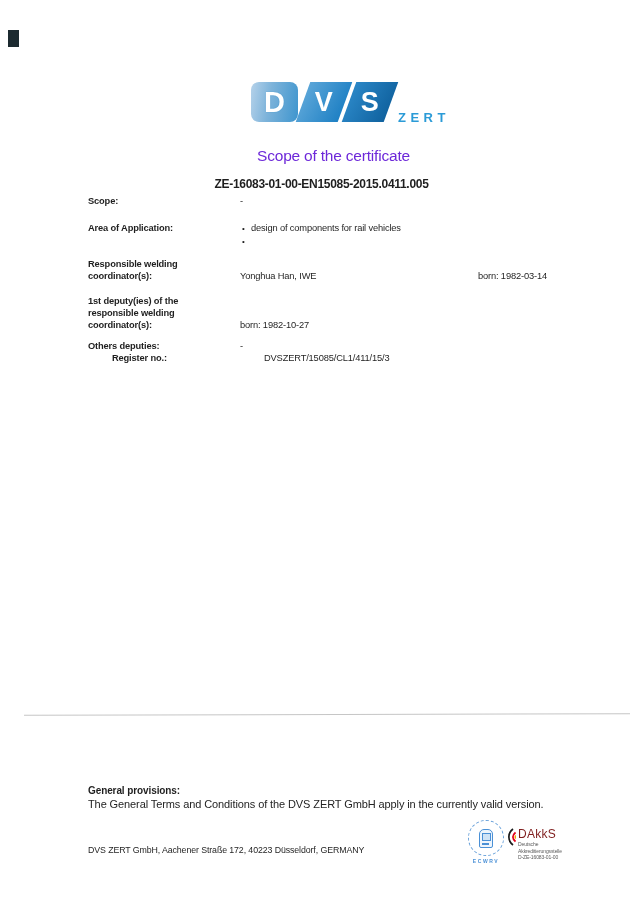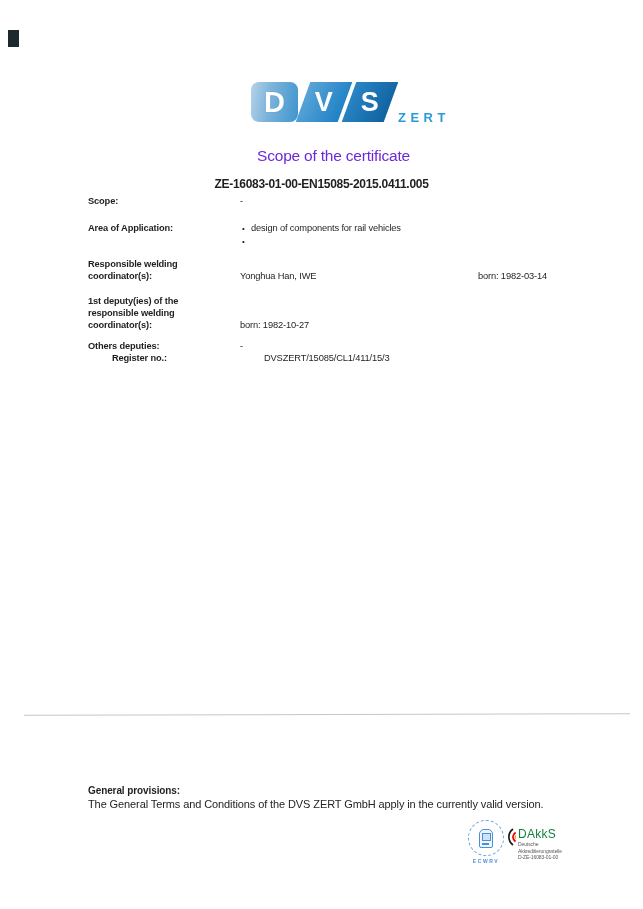--- a/index.html
+++ b/index.html
@@ -96,21 +96,21 @@
   .ecwrv-train::after {
     content:""; position:absolute; left:2px; bottom:2px; width:7px; height:2px;
     background:#4a90d6;
   }
   .ecwrv-label { font-size:5px; color:#4a90d6; letter-spacing:1.6px; margin-top:2px; font-weight:bold; }
 
   
   .dakks { position:absolute; left:505px; top:827px; display:flex; align-items:flex-start; }
   .dakks-flame { margin-top:1px; margin-right:2px; }
   .dakks-right { display:flex; flex-direction:column; }
-  .dakks-name { font-size:12px; color:#15803d; letter-spacing:0.3px; font-weight:500; }
+  .dakks-name { font-size:12px; color:#7f1d1d; letter-spacing:0.3px; font-weight:500; }
   .dakks-sub { font-size:5px; line-height:5.5px; color:#5a5a5a; margin-top:1px; letter-spacing:-0.1px; }
 </style>
 </head>
 <body>
 
 <div class="page">
 
   <div class="scan-mark"></div>
 
   <div class="logo">
@@ -182,20 +182,21 @@
 
   </div>
 
   <div class="separator"></div>
 
   <div class="provisions">
     <div class="provisions-heading">General provisions:</div>
     <div class="provisions-text">The General Terms and Conditions of the DVS ZERT GmbH apply in the currently valid version.</div>
   </div>
 
+  <div class="address">DVS ZERT GmbH, Aachener Straße 172, 40223 Düsseldorf, GERMANY</div>
 
   <div class="ecwrv">
     <div class="ecwrv-circle">
       <div class="ecwrv-train"></div>
     </div>
     <div class="ecwrv-label">ECWRV</div>
   </div>
 
   <div class="dakks">
     <div class="dakks-flame">

